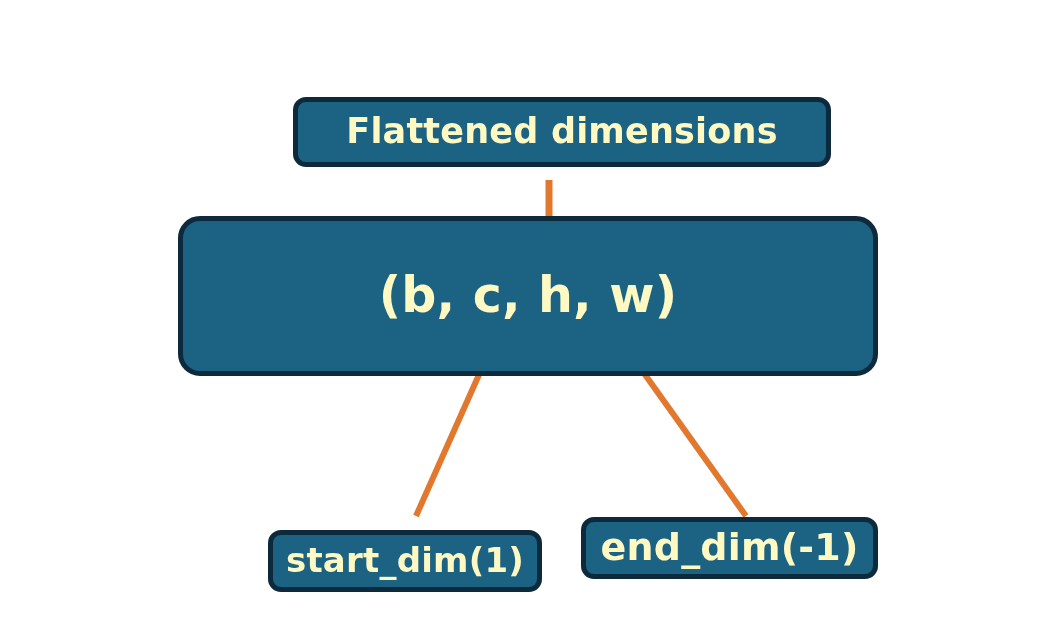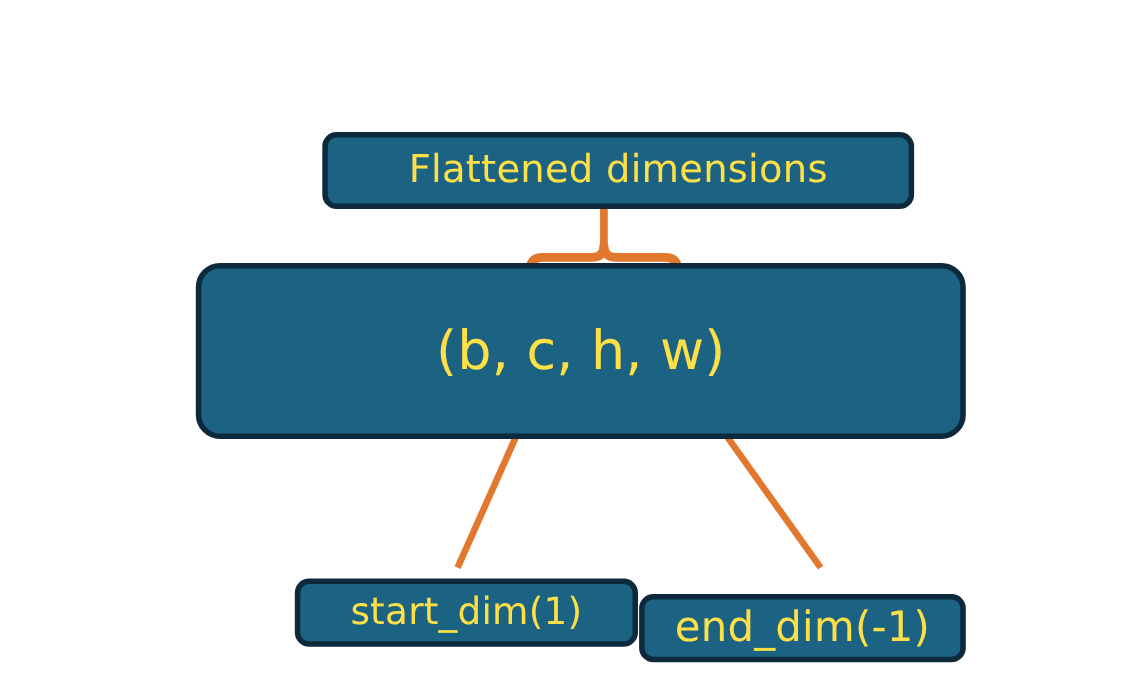--- a/index.html
+++ b/index.html
@@ -25,26 +25,25 @@
 
   .node-box {
     position: absolute;
     box-sizing: border-box;
     background: #1b6283;
     border: 5px solid #0c2a3c;
     border-radius: 14px;
     display: flex;
     align-items: center;
     justify-content: center;
-    color: #fde047;
-    font-weight: 400;
+    color: #fef9c3;
+    font-weight: 700;
     letter-spacing: 0.2px;
     white-space: nowrap;
     user-select: none;
-    margin-top: 23px;
   }
 
   #box-flattened {
     left: 293px;
     top: 97px;
     width: 538px;
     height: 70px;
     border-radius: 13px;
     font-size: 35px;
   }
@@ -54,22 +53,22 @@
     top: 216px;
     width: 700px;
     height: 160px;
     border-radius: 22px;
     font-size: 49px;
     text-align: center;
   }
 
   #box-start-dim {
     left: 268px;
-    top: 503px;
-    width: 312px;
+    top: 530px;
+    width: 274px;
     height: 62px;
     border-radius: 13px;
     font-size: 34px;
   }
 
   #box-end-dim {
     left: 581px;
     top: 517px;
     width: 297px;
     height: 62px;

